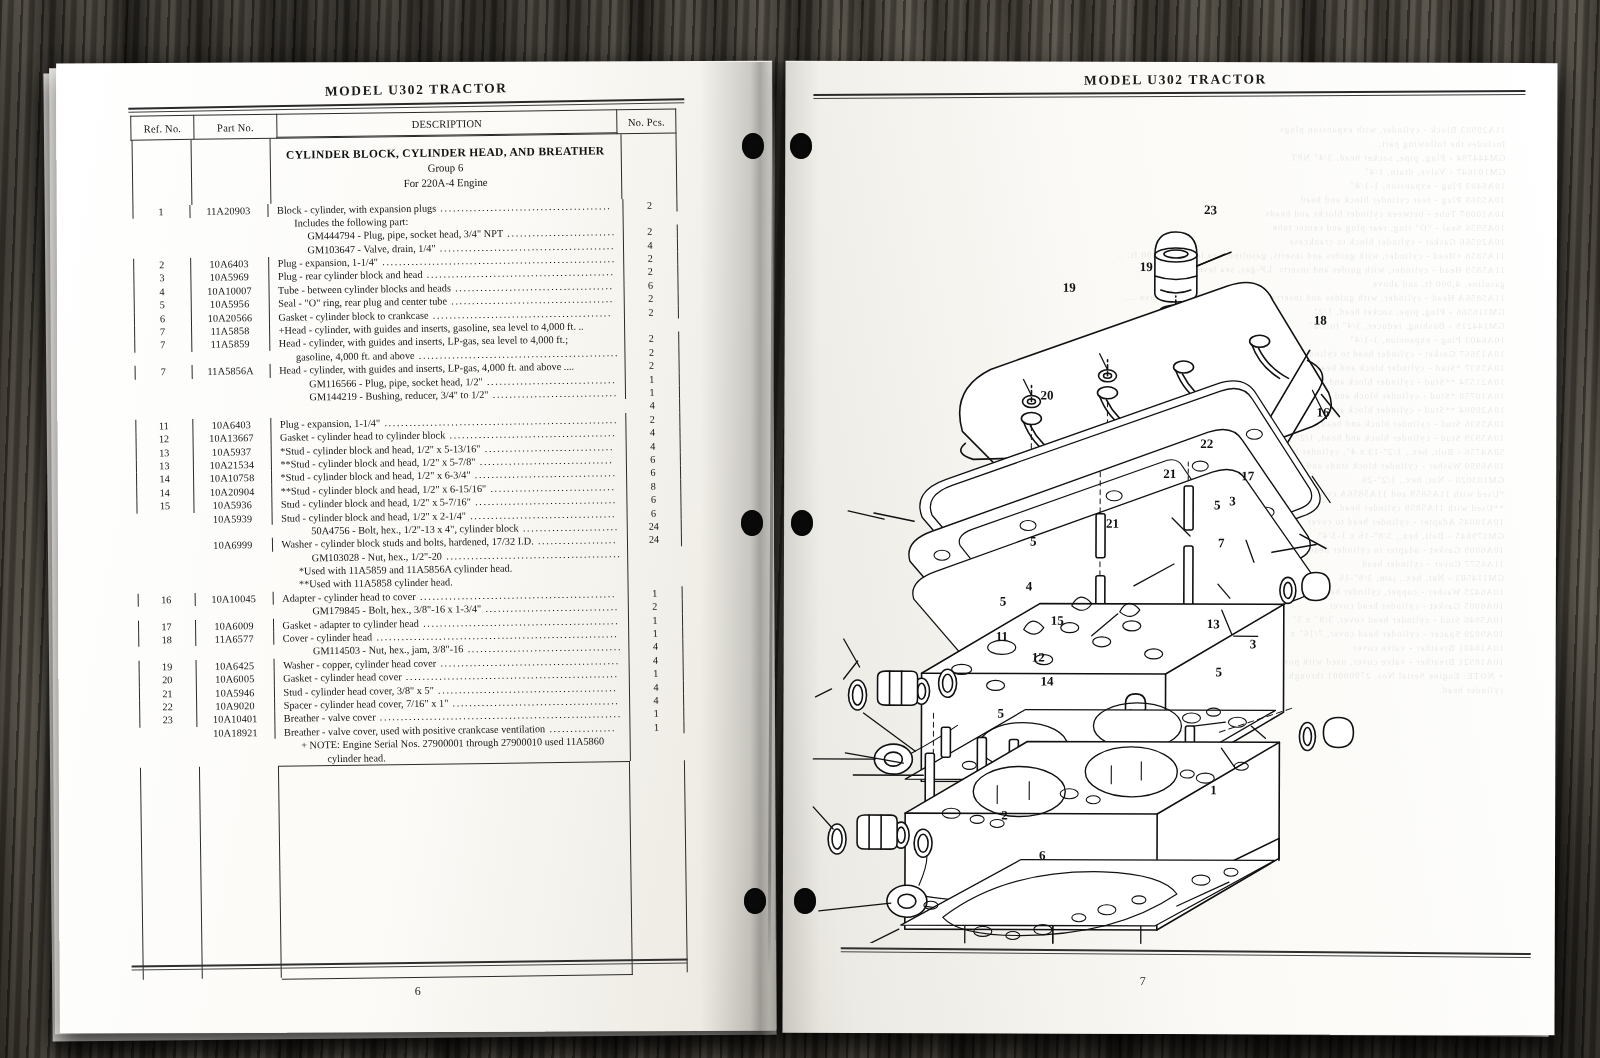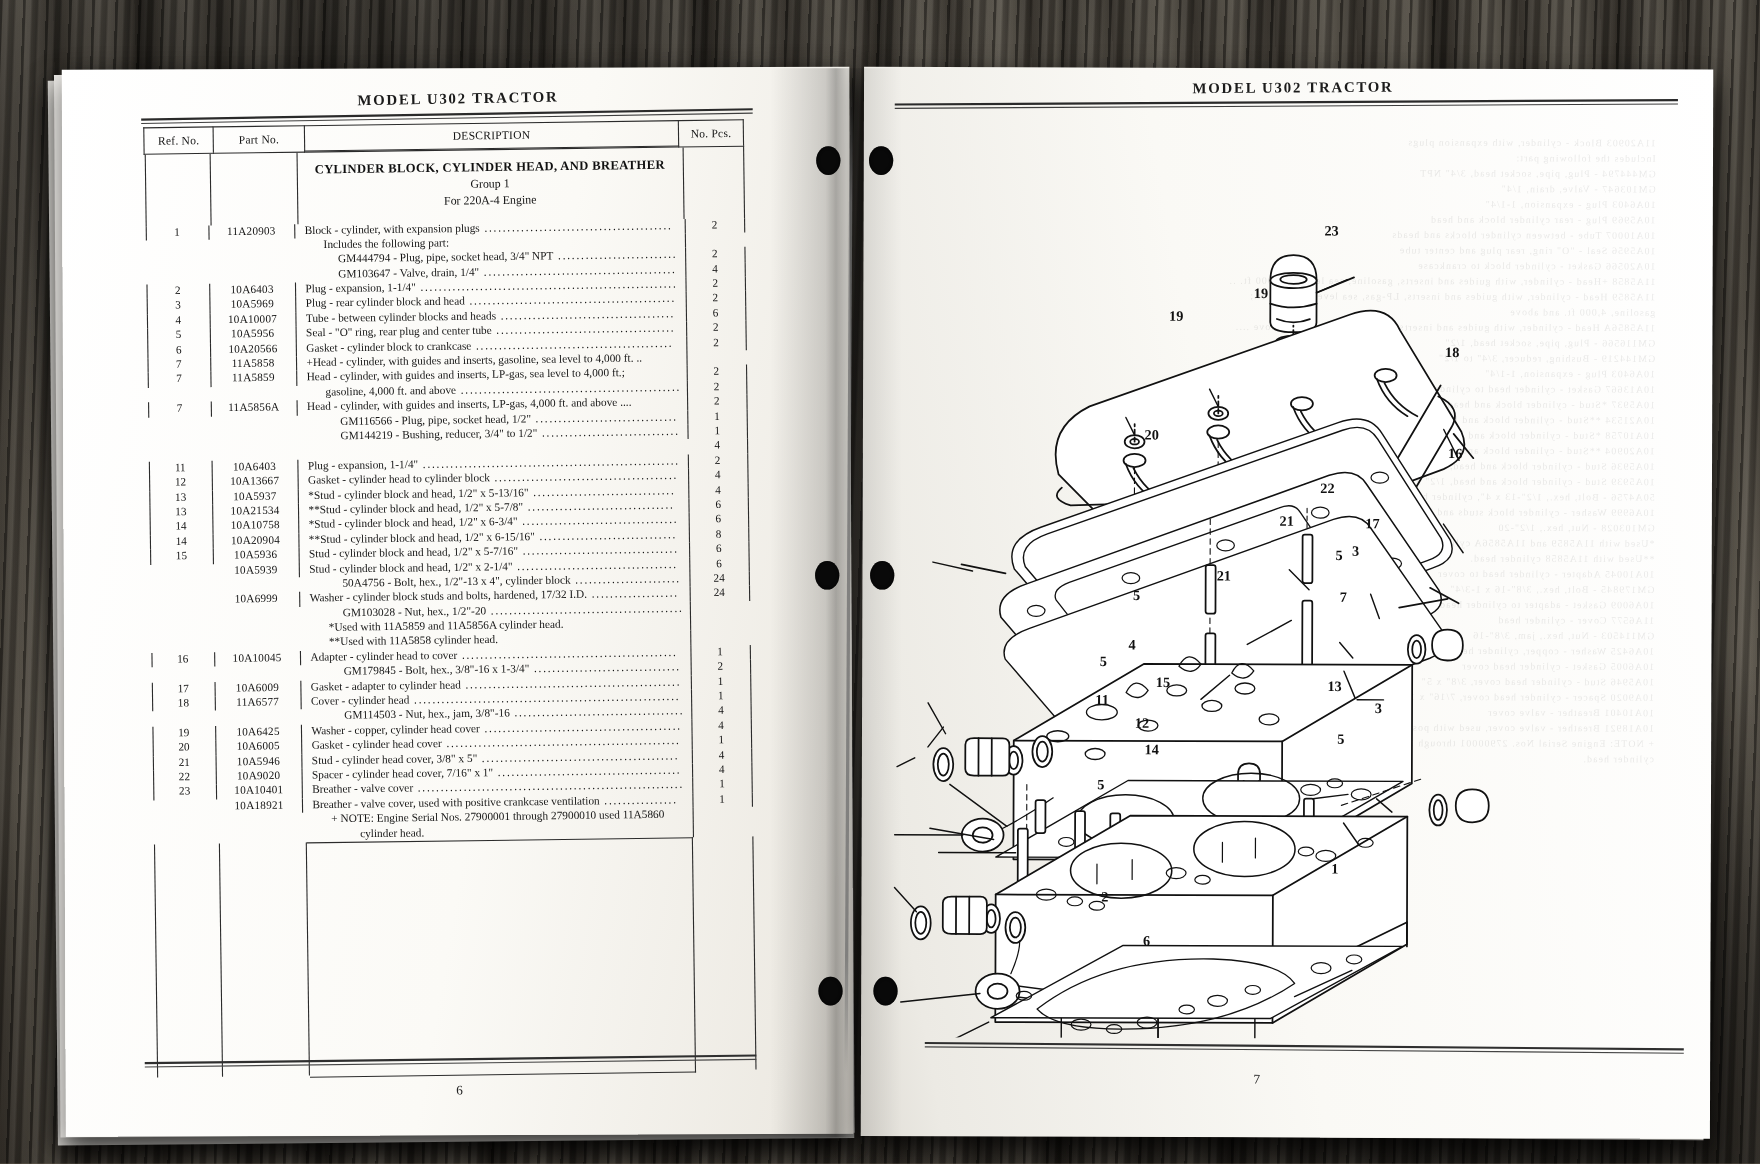--- a/index.html
+++ b/index.html
@@ -214,21 +214,21 @@
         </thead>
         <tbody>
           <tr>
             <td class="cell" colspan="4" style="padding:0;border:none;">
               <div style="display:flex;">
                 <div style="width:58px;border-left:1px solid #2b2b2b;border-right:1px solid #2b2b2b;"></div>
                 <div style="width:78px;border-right:1px solid #2b2b2b;"></div>
                 <div style="flex:1;border-right:1px solid #2b2b2b;">
                   <div class="grp-title">
                     <span>CYLINDER BLOCK, CYLINDER HEAD,  AND BREATHER</span><br>
-                    <span class="grp-sub">Group 1</span><br>
+                    <span class="grp-sub">Group 6</span><br>
                     <span class="grp-sub">For 220A-4 Engine</span>
                   </div>
                 </div>
                 <div style="width:54px;border-right:1px solid #2b2b2b;"></div>
               </div>
               <div id="rowsHost" class="rows">
                   <div class="row">
                     <div class="r-ref" style="border-left: 1px solid rgb(43, 43, 43); border-right: 1px solid rgb(43, 43, 43); box-sizing: border-box;">1</div>
                     <div class="r-part" style="border-right: 1px solid rgb(43, 43, 43); box-sizing: border-box;">11A20903</div>
                     <div class="r-desc" style="border-right: 1px solid rgb(43, 43, 43); box-sizing: border-box;"><span>Block - cylinder, with expansion plugs</span><span class="leader"> .........................................</span></div>

